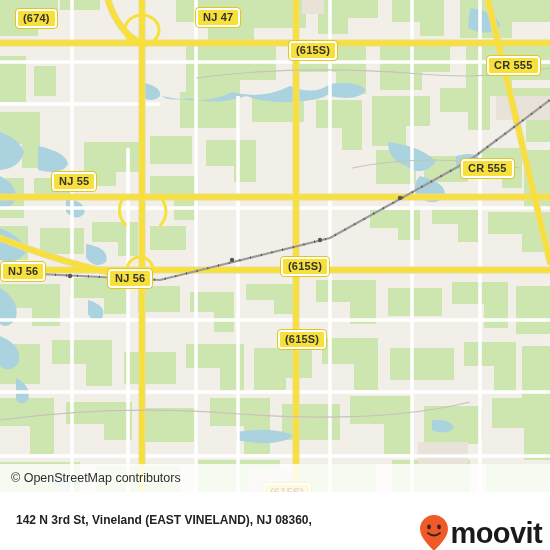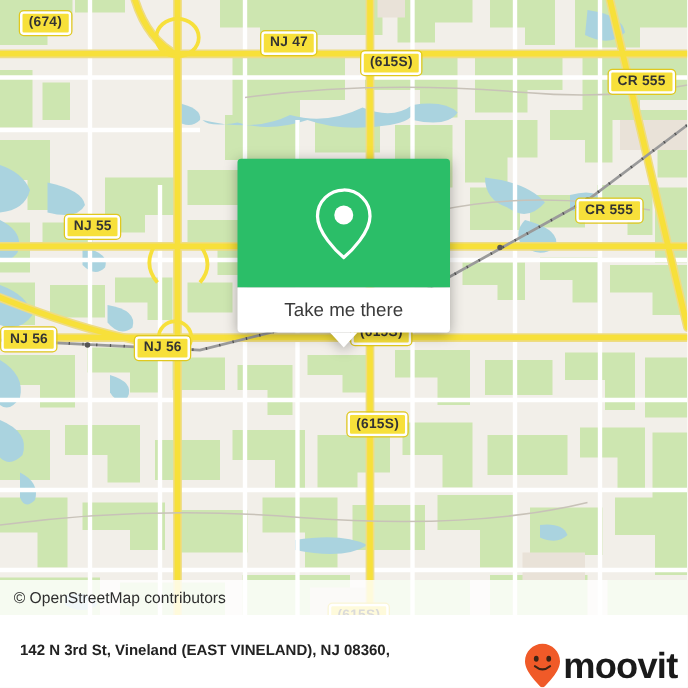--- a/index.html
+++ b/index.html
@@ -326,43 +326,31 @@
       </g>
 
       <g stroke="#C8C2B8" stroke-width="1.2" fill="none">
         <path d="M196 78 Q300 64 420 74 Q490 80 550 68"></path>
         <path d="M352 168 Q430 152 520 168"></path>
         <path d="M0 420 Q120 404 240 414 Q380 424 470 402"></path>
       </g>
     </svg>
 
     <div class="shield" style="left:16px;  top:9px;">(674)</div>
-    <div class="shield" style="left:196px; top:25px;margin-left:13px;">NJ 47</div>
+    <div class="shield" style="left:196px; top:8px;">NJ 47</div>
     <div class="shield" style="left:289px; top:41px;">(615S)</div>
     <div class="shield" style="left:487px; top:56px;">CR 555</div>
     <div class="shield" style="left:461px; top:159px;">CR 555</div>
     <div class="shield" style="left:24px;  top:172px;margin-left:28px;">NJ 55</div>
     <div class="shield" style="left:1px;   top:262px;">NJ 56</div>
     <div class="shield" style="left:108px; top:269px;">NJ 56</div>
     <div class="shield" style="left:281px; top:257px;">(615S)</div>
     <div class="shield" style="left:278px; top:330px;">(615S)</div>
     <div class="shield" style="left:263px; top:483px;">(615S)</div>
 
-    <div id="popup">
-      <div id="popup-head">
-        <svg width="52" height="62" viewBox="0 0 52 62">
-          <path d="M26 4 C14.4 4 5 13.4 5 25 C5 38 20 53 26 58 C32 53 47 38 47 25 C47 13.4 37.6 4 26 4 Z" fill="none" stroke="#FFFFFF" stroke-width="2.6"></path>
-          <circle cx="26" cy="24" r="7.6" fill="#FFFFFF"></circle>
-        </svg>
-      </div>
-      <div id="popup-body">
-        <span id="popup-label">Take me there</span>
-        <div id="popup-tail"></div>
-      </div>
-    </div>
 
     <div id="attribution">
       <span id="attribution-text">© OpenStreetMap contributors</span>
     </div>
   </div>
 
   <div id="footer">
     <div id="footer-address">
       <span>142 N 3rd St, Vineland (EAST VINELAND), NJ 08360,</span><br>
     </div>

